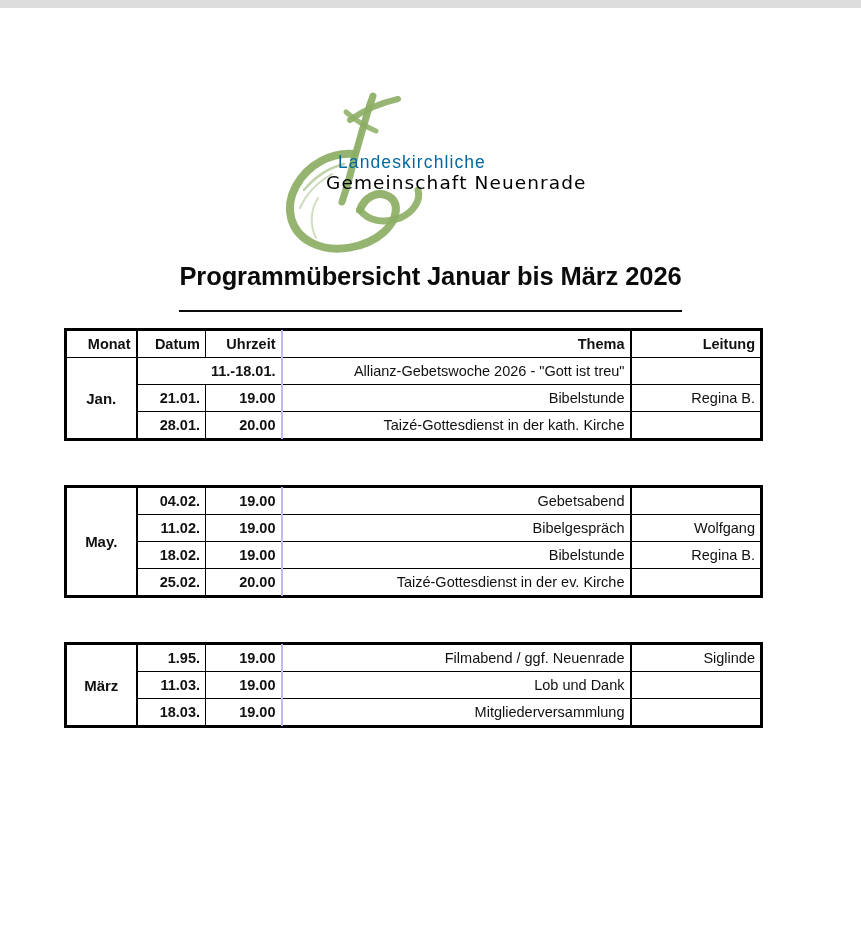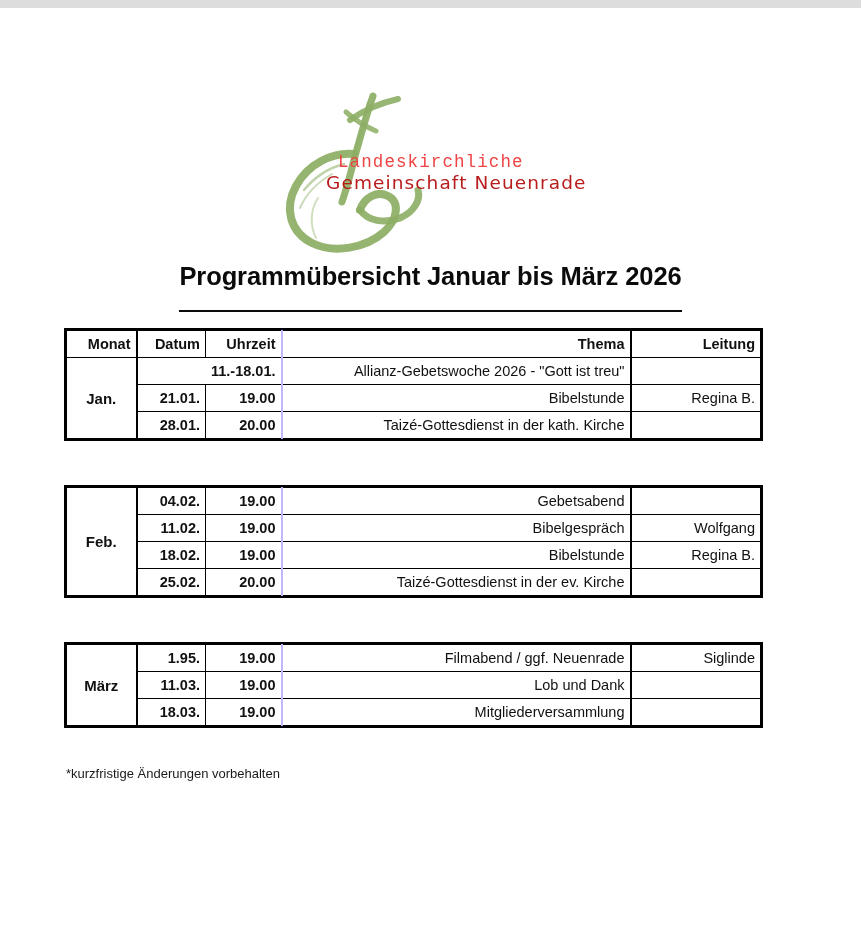--- a/index.html
+++ b/index.html
@@ -50,31 +50,31 @@
     width: 150px;
     height: 168px;
   }
   .logo-text {
     position: absolute;
     left: 58px;
     top: 62px;
     width: 300px;
   }
   .logo-line1 {
-    font-family: Liberation Mono, monospace;
+    font-family: Liberation Sans, sans-serif;
     font-size: 17.5px;
-    color: #ef4444;
+    color: #0369a1;
     letter-spacing: 1.1px;
     line-height: 20px;
     white-space: nowrap;
   }
   .logo-line2 {
     font-family: "DejaVu Sans", sans-serif;
     font-size: 18.5px;
-    color: #b91c1c;
+    color: #000000;
     letter-spacing: 1.1px;
     line-height: 21px;
     white-space: nowrap;
     margin-left: -12px;
   }
 
   
   .doc-title {
     position: absolute;
     left: 0;
@@ -249,21 +249,21 @@
   <table class="sched-table outer-frame" id="table-feb">
     <colgroup>
       <col class="w-monat">
         <col class="w-datum">
         <col class="w-zeit">
         <col class="w-thema">
         <col class="w-leit">
     </colgroup>
     <tbody>
       <tr>
-        <td class="c-monat" rowspan="4">Feb.</td>
+        <td class="c-monat" rowspan="4">May.</td>
         <td class="c-datum">04.02.</td>
         <td class="c-zeit">19.00</td>
         <td class="c-thema">Gebetsabend</td>
         <td class="c-leit"></td>
       </tr>
       <tr>
         <td class="c-datum">11.02.</td>
         <td class="c-zeit">19.00</td>
         <td class="c-thema">Bibelgespräch</td>
         <td class="c-leit">Wolfgang</td>
@@ -307,15 +307,14 @@
       </tr>
       <tr>
         <td class="c-datum">18.03.</td>
         <td class="c-zeit">19.00</td>
         <td class="c-thema">Mitgliederversammlung</td>
         <td class="c-leit"></td>
       </tr>
     </tbody>
   </table>
 
-  <div class="footnote">*kurzfristige Änderungen vorbehalten</div>
 
 </div>
 
 </body></html>

